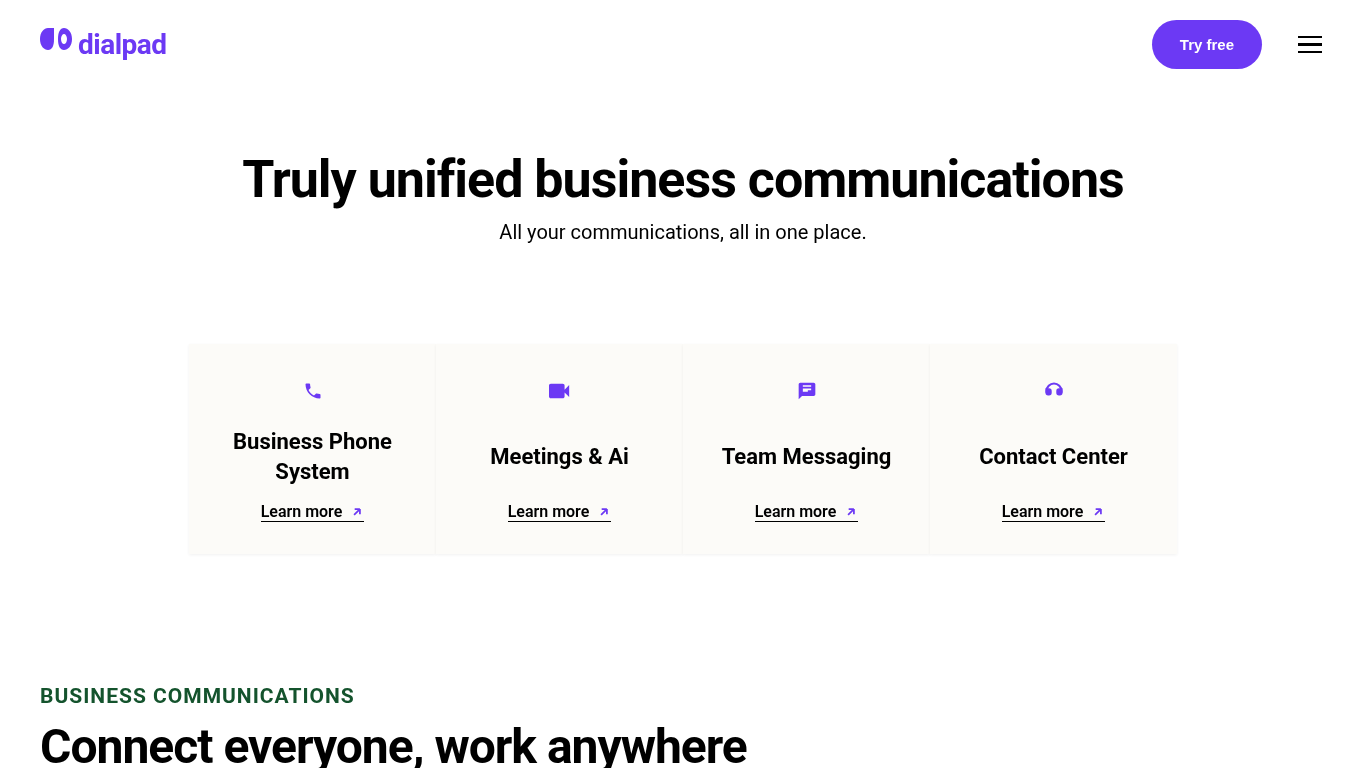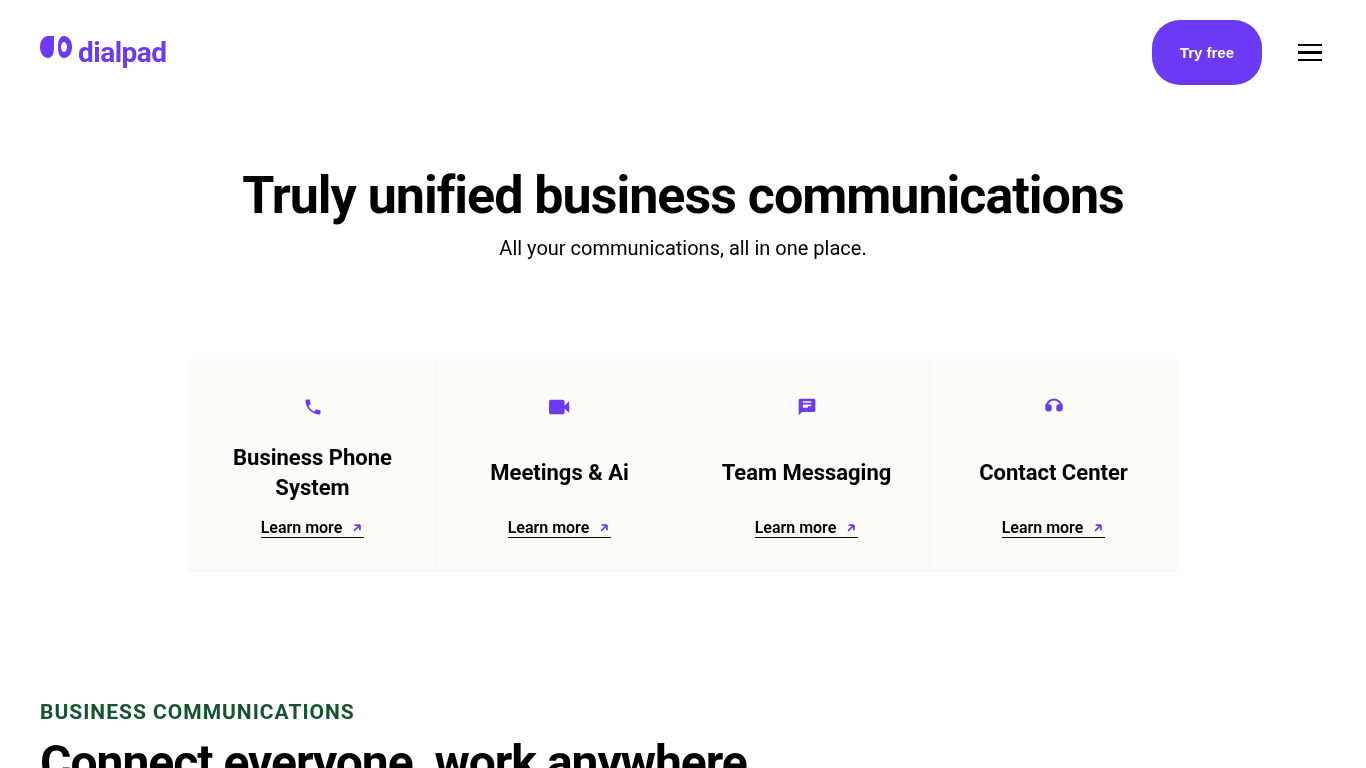--- a/index.html
+++ b/index.html
@@ -48,21 +48,21 @@
     .header-right {
       display: flex;
       align-items: center;
       gap: 32px;
     }
     
     .try-free-button {
       background: #6C39F4;
       color: white;
       border: none;
-      padding: 24px 28px;
+      padding: 16px 28px;
       border-radius: 28px;
       font-size: 15px;
       font-weight: 700;
       cursor: pointer;
     }
     
     .menu-button {
       background: none;
       border: none;
       cursor: pointer;

